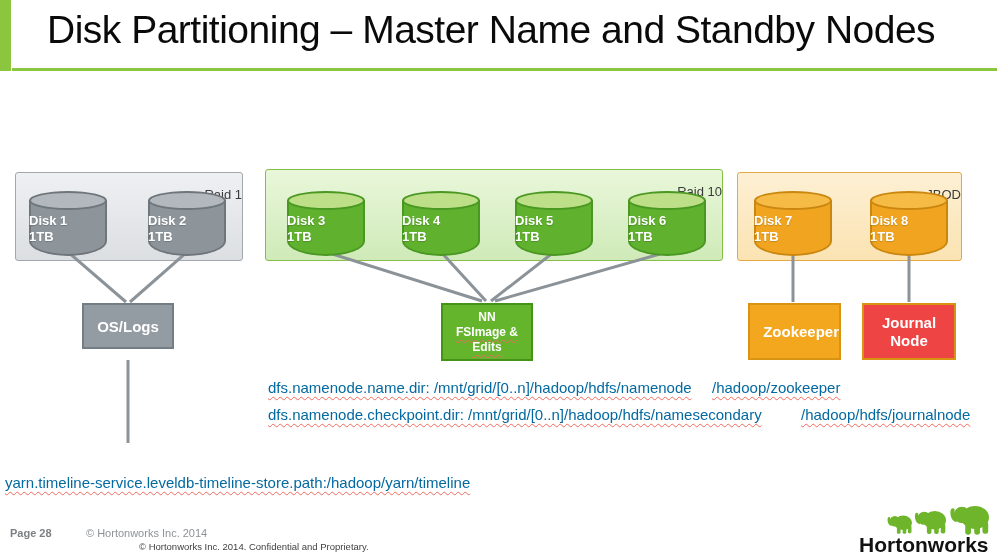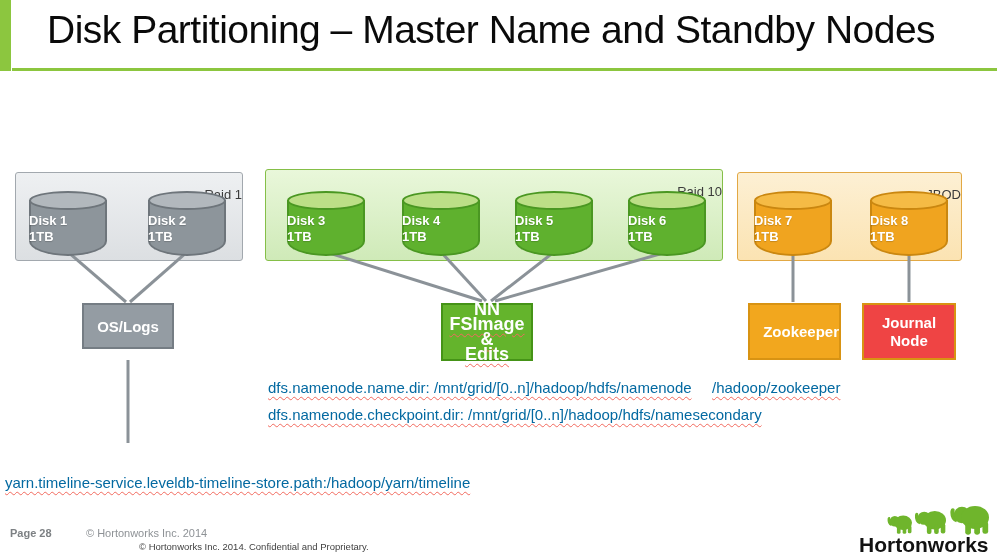--- a/index.html
+++ b/index.html
@@ -46,21 +46,21 @@
   
   .connectors { position:absolute; left:0; top:0; pointer-events:none; }
   .connectors line { stroke:#8b9298; stroke-width:3; }
 
   
   .node {
     position:absolute; top:303px; box-sizing:border-box; display:flex; flex-direction:column;
     justify-content:center; align-items:center; color:#ffffff; font-weight:bold; text-align:center;
   }
   .n-os { left:82px;  width:92px; height:46px; background:#949ca3; border:2.5px solid #757d84; font-size:15px; }
-  .n-nn { left:441px; width:92px; height:58px; background:#64b42c; border:2.5px solid #459317; font-size:18px; line-height:15px; }
+  .n-nn { left:441px; width:92px; height:58px; background:#64b42c; border:2.5px solid #459317; font-size:12px; line-height:15px; }
   .n-zk { left:748px; width:93px; height:57px; background:#f2a71e; border:2.5px solid #d89313; font-size:15px;align-items:flex-end; }
   .n-jn { left:862px; width:94px; height:57px; background:#ef4444; border:2.5px solid #d89313; font-size:15px; line-height:18px; }
 
   
   .cfg { position:absolute; font-size:15px; color:#0369a1; white-space:nowrap; }
   .squig {
     text-decoration-line:underline; text-decoration-style:wavy;
     text-decoration-color:#f26a5e; text-decoration-thickness:1px; text-underline-offset:3px;
   }
 
@@ -178,20 +178,21 @@
     <div>Zookeeper</div>
   </div>
   <div class="node n-jn">
     <div>Journal</div>
     <div>Node</div>
   </div>
 
   <div class="cfg squig" style="left:268px; top:379px">dfs.namenode.name.dir: /mnt/grid/[0..n]/hadoop/hdfs/namenode</div>
   <div class="cfg squig" style="left:712px; top:379px">/hadoop/zookeeper</div>
   <div class="cfg squig" style="left:268px; top:406px">dfs.namenode.checkpoint.dir: /mnt/grid/[0..n]/hadoop/hdfs/namesecondary</div>
+  <div class="cfg squig" style="left:801px; top:406px">/hadoop/hdfs/journalnode</div>
   <div class="cfg squig" style="left:5px; top:474px">yarn.timeline-service.leveldb-timeline-store.path:/hadoop/yarn/timeline</div>
 
   <div class="f-page">Page 28</div>
   <div class="f-copy">© Hortonworks Inc. 2014</div>
   <div class="f-conf">© Hortonworks Inc. 2014. Confidential and Proprietary.</div>
 
   <svg class="logo" width="142" height="62" viewBox="0 0 142 62">
     <defs>
       <g id="eleph" fill="#6fb52c">
         <path d="M10,23 Q2,20 3,9 Q3.5,5 7,6 Q8.5,6.5 8,9 Q7,15 13,17 Z"></path>

